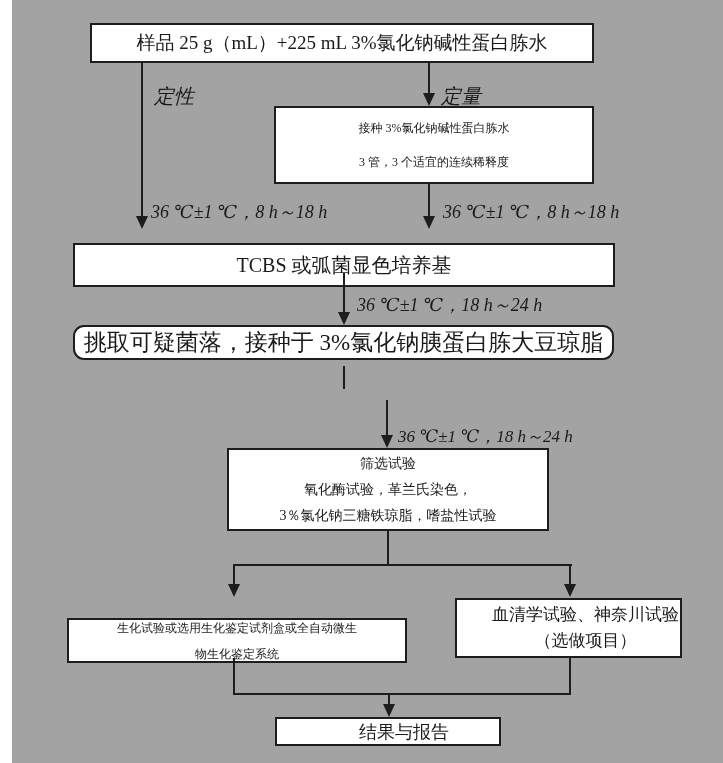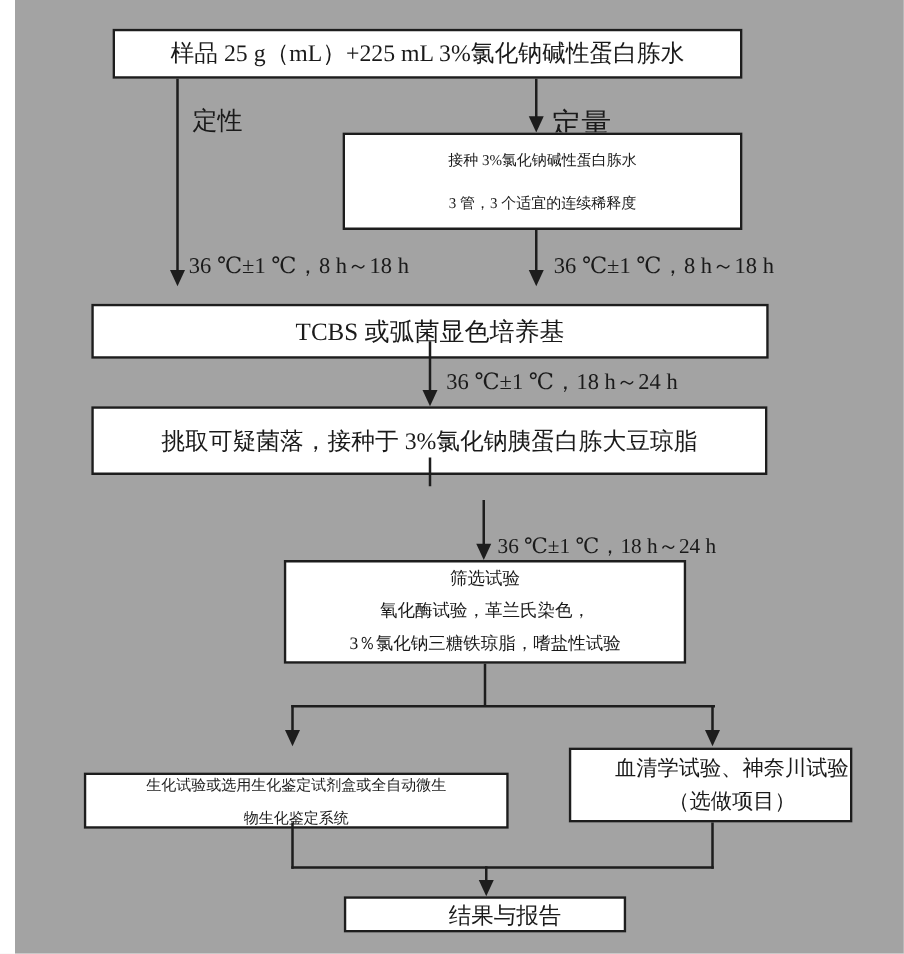--- a/index.html
+++ b/index.html
@@ -26,58 +26,58 @@
   }
   .box span { display: block; white-space: nowrap; }
   .vline { position: absolute; width: 2px; background: #1d1d1d; }
   .hline { position: absolute; height: 2px; background: #1d1d1d; }
   .arrow {
     position: absolute; width: 0; height: 0;
     border-left: 6px solid transparent;
     border-right: 6px solid transparent;
     border-top: 13px solid #1d1d1d;
   }
-  .elabel { position: absolute; white-space: nowrap; }
+  .elabel { position: absolute; white-space: nowrap; font-style: italic; }
 </style>
 </head>
 <body>
 
 <div class="canvas">
 
   <div class="box" style="left:78px; top:23px; width:504px; height:40px; font-size:19px;">
     <span>样品 25 g（mL）+225 mL 3%氯化钠碱性蛋白胨水</span>
   </div>
 
   <div class="vline" style="left:129px; top:63px; height:153px;"></div>
   <div class="arrow" style="left:124px; top:216px;"></div>
   <div class="elabel" style="left:142px; top:83px; font-size:20px;">定性</div>
 
   <div class="vline" style="left:416px; top:63px; height:31px;"></div>
   <div class="arrow" style="left:411px; top:93px;"></div>
-  <div class="elabel" style="left:429px; top:83px; font-size:24px;">定量</div>
+  <div class="elabel" style="left:429px; top:83px; font-size:20px;">定量</div>
 
   <div class="box" style="left:262px; top:106px; width:320px; height:78px; font-size:12px; line-height:34px;">
     <span>接种 3%氯化钠碱性蛋白胨水</span>
     <span>3 管，3 个适宜的连续稀释度</span>
   </div>
 
   <div class="elabel" style="left:139px; top:200px; font-size:18px;">36 ℃±1 ℃，8 h～18 h</div>
   <div class="vline" style="left:416px; top:184px; height:33px;"></div>
   <div class="arrow" style="left:411px; top:216px;"></div>
   <div class="elabel" style="left:431px; top:200px; font-size:18px;">36 ℃±1 ℃，8 h～18 h</div>
 
   <div class="box" style="left:61px; top:243px; width:542px; height:44px; font-size:20px;">
     <span>TCBS 或弧菌显色培养基</span>
   </div>
 
   <div class="vline" style="left:331px; top:273px; height:40px;"></div>
   <div class="arrow" style="left:326px; top:312px;"></div>
   <div class="elabel" style="left:345px; top:293px; font-size:18px;">36 ℃±1 ℃，18 h～24 h</div>
 
-  <div class="box" style="left:61px; top:325px; width:541px; height:55px; font-size:19px;">
+  <div class="box" style="left:61px; top:325px; width:541px; height:35px; font-size:23px;border-radius:11px;">
     <span>挑取可疑菌落，接种于 3%氯化钠胰蛋白胨大豆琼脂</span>
   </div>
 
   <div class="vline" style="left:331px; top:366px; height:23px;"></div>
   <div class="vline" style="left:374px; top:400px; height:36px;"></div>
   <div class="arrow" style="left:369px; top:435px;"></div>
   <div class="elabel" style="left:386px; top:425px; font-size:17px;">36 ℃±1 ℃，18 h～24 h</div>
 
   <div class="box" style="left:215px; top:448px; width:322px; height:83px; font-size:14px; line-height:26px;">
     <span>筛选试验</span>

